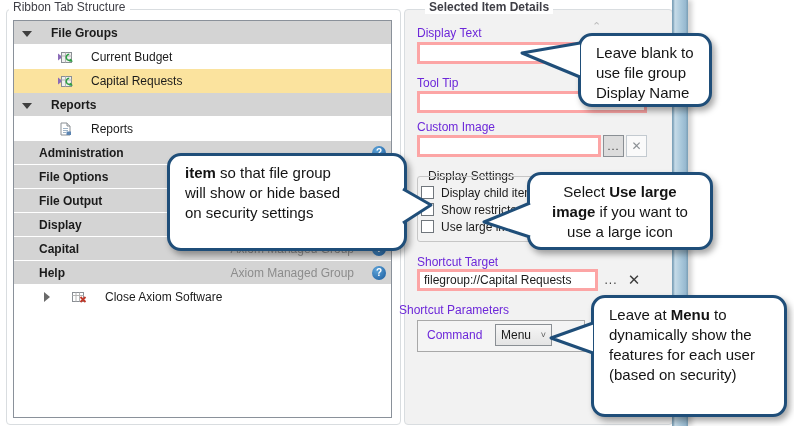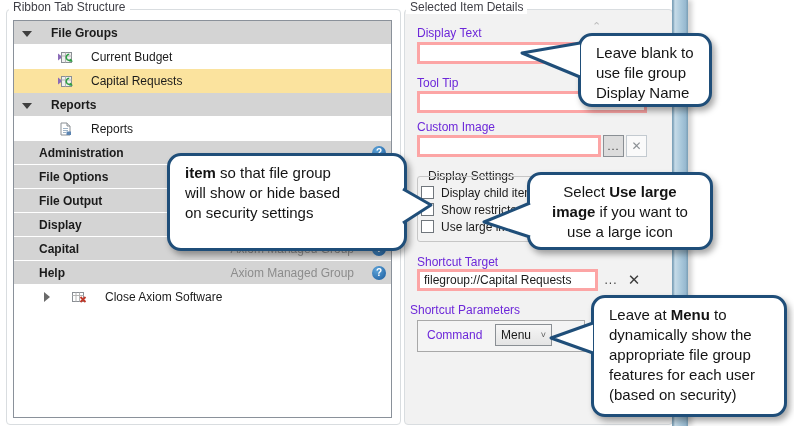--- a/index.html
+++ b/index.html
@@ -5,21 +5,21 @@
   html,body{margin:0;padding:0;background:#fff;}
   .screen{position:relative;width:794px;height:426px;background:#fff;overflow:hidden;
           font-family:"Liberation Sans",sans-serif;font-size:12px;color:#1b1b1b;}
 
   
   .groupbox{position:absolute;border:1px solid #d9dde0;border-radius:4px;}
   .gb-left{left:6px;top:9px;width:393px;height:414px;background:#fff;}
   .gb-right{left:404px;top:9px;width:267px;height:414px;background:#f2f2f2;}
   .gb-title{position:absolute;top:1px;padding:0 4px;background:#fff;color:#3f3f46;line-height:13px;}
   .t-left{left:9px;}
-  .t-right{left:406px;}
+  .t-right{left:425px;font-weight:bold;}
 
   
   .tree{position:absolute;left:13px;top:20px;width:379px;height:398px;background:#fff;
         border:1px solid #8a919a;box-sizing:border-box;overflow:hidden;}
   .row{display:flex;align-items:center;height:24px;box-sizing:border-box;padding-right:5px;gap:12px;}
   .r-header,.r-section{background:#d4d4d4;border-bottom:1px solid #fff;font-weight:700;}
   .r-header{padding-left:7px;}
   .r-section{padding-left:25px;}
   .r-item{background:#fff;padding-left:43px;}
   .r-item.sel{background:#fbe39e;}
@@ -192,21 +192,21 @@
         <span class="cb"></span>
         <span class="cbl">Use large image</span>
       </div>
     </div>
 
   <div class="flabel" style="left:417px;top:255px;">Shortcut Target</div>
   <input class="tb" style="left: 417px; top: 269px; width: 181px;" value="filegroup://Capital Requests">
   <div class="btn flat" style="left:602px;top:269px;width:18px;line-height:22px;font-size:12px;letter-spacing:1px;">...</div>
   <div class="btn flat" style="left:624px;top:268px;width:20px;line-height:24px;font-size:15px;">✕</div>
 
-  <div class="flabel" style="left:410px;top:303px;">Shortcut Parameters</div>
+  <div class="flabel" style="left:399px;top:303px;">Shortcut Parameters</div>
   <div class="parambox"></div>
   <div class="flabel" style="left:427px;top:328px;">Command</div>
   <div class="dd">
     <span>Menu</span>
     <span class="chev">˅</span>
   </div>
 
   <div class="scrollup">⌃</div>
 
   <div class="vstrip"></div>
@@ -235,18 +235,17 @@
       <div class="cl"><span>on security settings</span></div>
     </div>
   <div class="callout c3 c-center">
       <div class="cl"><span>Select </span><span class="b">Use large</span></div>
       <div class="cl"><span class="b">image</span><span> if you want to</span></div>
       <div class="cl"><span>use a large icon</span></div>
     </div>
   <div class="callout c4">
       <div class="cl"><span>Leave at </span><span class="b">Menu</span><span> to</span></div>
       <div class="cl"><span>dynamically show the</span></div>
-      <div class="cl"><span>appropriate file group</span></div>
       <div class="cl"><span>features for each user</span></div>
       <div class="cl"><span>(based on security)</span></div>
     </div>
 
 </div>
 
 </body></html>

